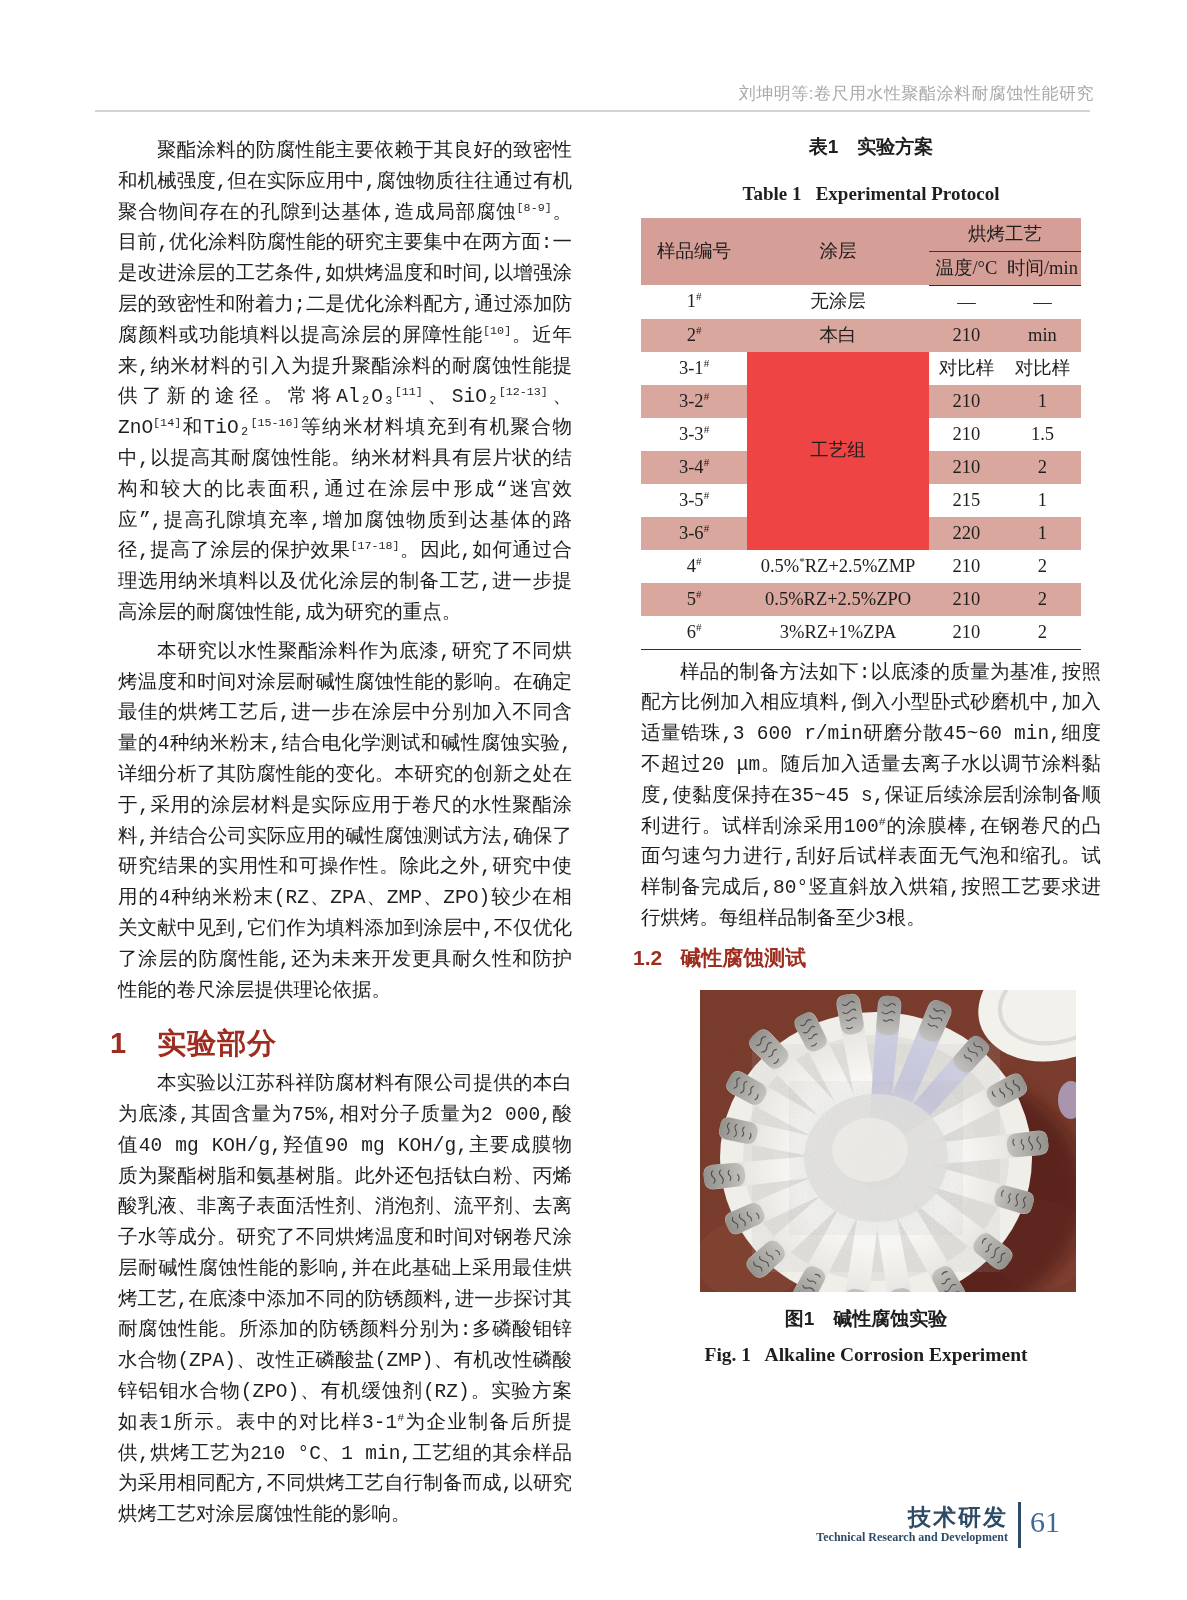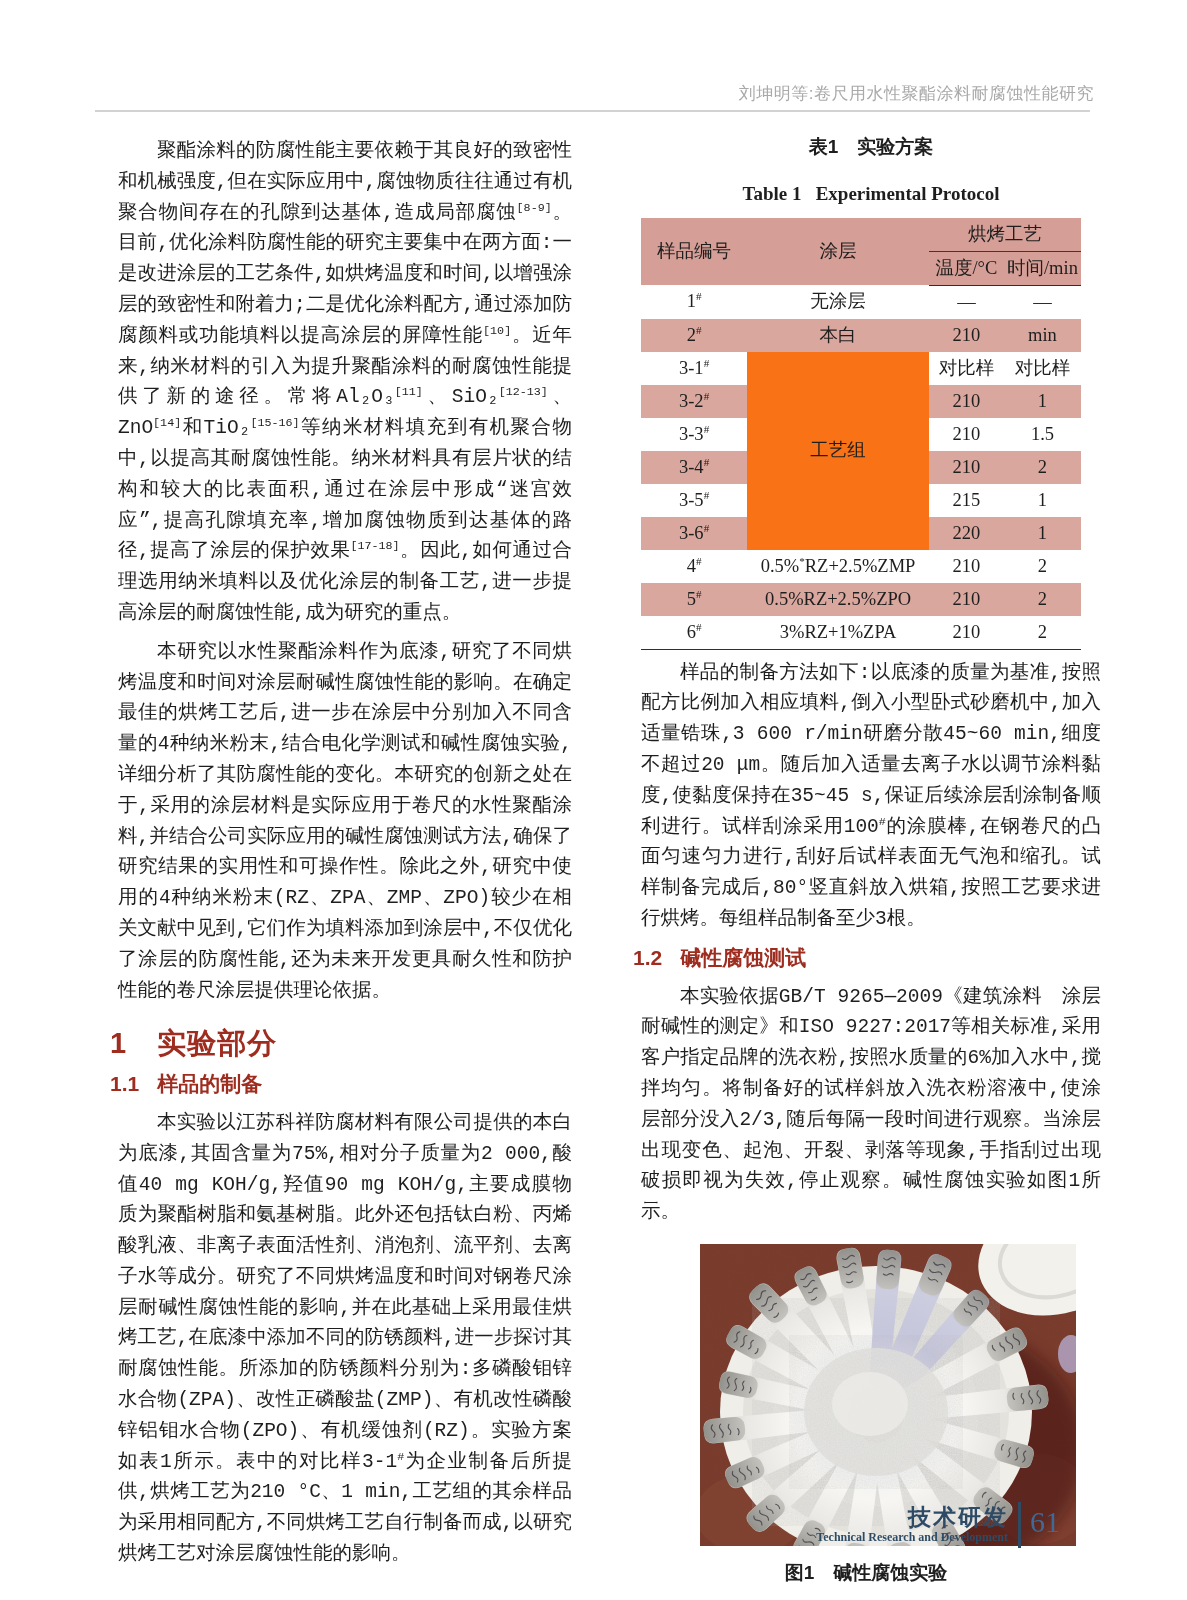--- a/index.html
+++ b/index.html
@@ -48,21 +48,21 @@
     font-size:18.5px;line-height:1.25;
   }
   table.exp th,table.exp td{
     text-align:center;font-weight:normal;padding:3px 2px;height:27px;
   }
   table.exp thead th{background:var(--table-header-bg,#d59e96);}
   table.exp thead tr.sub-row th{border-bottom:1.5px solid #2f2f2f;}
   th.group{border-bottom:1px solid #4c1d95;}
   td.shaded{background:var(--table-stripe-bg,#d9a79e);}
   table.exp tbody tr:last-child td{border-bottom:1.6px solid #2f2f2f;}
-  td.merged{background:#f97316;}
+  td.merged{background:#ef4444;}
   .tbl-note{
     color:var(--note-red,#c23a2b);font-size:16.5px;font-style:italic;
     margin:9px 0 16px 48px;text-align:left;letter-spacing:1px;
   }
   
   .photo-wrap{margin:16px 0 0 67px;width:376px;height:302px;}
   .photo-wrap svg{display:block;width:376px;height:302px;}
   .cap-zh{
     font-family:"Liberation Sans","DejaVu Sans",sans-serif;font-weight:bold;
     font-size:19px;text-align:center;width:376px;margin:12px 0 0 45px;white-space:pre-wrap;
@@ -84,23 +84,20 @@
 
 <div class="running-head">刘坤明等:卷尺用水性聚酯涂料耐腐蚀性能研究</div>
 <div class="head-rule"></div>
 
 <div class="col col-left">
   <p class="body">聚酯涂料的防腐性能主要依赖于其良好的致密性和机械强度,但在实际应用中,腐蚀物质往往通过有机聚合物间存在的孔隙到达基体,造成局部腐蚀<sup>[8-9]</sup>。目前,优化涂料防腐性能的研究主要集中在两方面:一是改进涂层的工艺条件,如烘烤温度和时间,以增强涂层的致密性和附着力;二是优化涂料配方,通过添加防腐颜料或功能填料以提高涂层的屏障性能<sup>[10]</sup>。近年来,纳米材料的引入为提升聚酯涂料的耐腐蚀性能提供了新的途径。常将Al₂O₃<sup>[11]</sup>、SiO₂<sup>[12-13]</sup>、ZnO<sup>[14]</sup>和TiO₂<sup>[15-16]</sup>等纳米材料填充到有机聚合物中,以提高其耐腐蚀性能。纳米材料具有层片状的结构和较大的比表面积,通过在涂层中形成“迷宫效应”,提高孔隙填充率,增加腐蚀物质到达基体的路径,提高了涂层的保护效果<sup>[17-18]</sup>。因此,如何通过合理选用纳米填料以及优化涂层的制备工艺,进一步提高涂层的耐腐蚀性能,成为研究的重点。</p>
   <p class="body">本研究以水性聚酯涂料作为底漆,研究了不同烘烤温度和时间对涂层耐碱性腐蚀性能的影响。在确定最佳的烘烤工艺后,进一步在涂层中分别加入不同含量的4种纳米粉末,结合电化学测试和碱性腐蚀实验,详细分析了其防腐性能的变化。本研究的创新之处在于,采用的涂层材料是实际应用于卷尺的水性聚酯涂料,并结合公司实际应用的碱性腐蚀测试方法,确保了研究结果的实用性和可操作性。除此之外,研究中使用的4种纳米粉末(RZ、ZPA、ZMP、ZPO)较少在相关文献中见到,它们作为填料添加到涂层中,不仅优化了涂层的防腐性能,还为未来开发更具耐久性和防护性能的卷尺涂层提供理论依据。</p>
   <h2 class="sec">
     <span class="num">1</span><span>实验部分</span>
   </h2>
-  <h3 class="sub">
-    <span class="num">1.1</span><span>样品的制备</span>
-  </h3>
   <p class="body">本实验以江苏科祥防腐材料有限公司提供的本白为底漆,其固含量为75%,相对分子质量为2 000,酸值40 mg KOH/g,羟值90 mg KOH/g,主要成膜物质为聚酯树脂和氨基树脂。此外还包括钛白粉、丙烯酸乳液、非离子表面活性剂、消泡剂、流平剂、去离子水等成分。研究了不同烘烤温度和时间对钢卷尺涂层耐碱性腐蚀性能的影响,并在此基础上采用最佳烘烤工艺,在底漆中添加不同的防锈颜料,进一步探讨其耐腐蚀性能。所添加的防锈颜料分别为:多磷酸钼锌水合物(ZPA)、改性正磷酸盐(ZMP)、有机改性磷酸锌铝钼水合物(ZPO)、有机缓蚀剂(RZ)。实验方案如表1所示。表中的对比样3-1<sup>#</sup>为企业制备后所提供,烘烤工艺为210 °C、1 min,工艺组的其余样品为采用相同配方,不同烘烤工艺自行制备而成,以研究烘烤工艺对涂层腐蚀性能的影响。</p>
 </div>
 
 <div class="col col-right">
   <div class="tbl-title-zh">表1　实验方案</div>
   <div class="tbl-title-en">Table 1   Experimental Protocol</div>
 
   <table class="exp">
     <thead>
       <tr>
@@ -178,21 +175,20 @@
       </tbody>
   </table>
 
 
   <p class="body">样品的制备方法如下:以底漆的质量为基准,按照配方比例加入相应填料,倒入小型卧式砂磨机中,加入适量锆珠,3 600 r/min研磨分散45~60 min,细度不超过20 μm。随后加入适量去离子水以调节涂料黏度,使黏度保持在35~45 s,保证后续涂层刮涂制备顺利进行。试样刮涂采用100<sup>#</sup>的涂膜棒,在钢卷尺的凸面匀速匀力进行,刮好后试样表面无气泡和缩孔。试样制备完成后,80°竖直斜放入烘箱,按照工艺要求进行烘烤。每组样品制备至少3根。</p>
 
   <h3 class="sub">
     <span class="num">1.2</span><span>碱性腐蚀测试</span>
   </h3>
 
-  <p class="body">本实验依据GB/T 9265—2009《建筑涂料　涂层耐碱性的测定》和ISO 9227:2017等相关标准,采用客户指定品牌的洗衣粉,按照水质量的6%加入水中,搅拌均匀。将制备好的试样斜放入洗衣粉溶液中,使涂层部分没入2/3,随后每隔一段时间进行观察。当涂层出现变色、起泡、开裂、剥落等现象,手指刮过出现破损即视为失效,停止观察。碱性腐蚀实验如图1所示。</p>
 
   <div class="photo-wrap">
     <svg viewBox="0 0 376 302" xmlns="http://www.w3.org/2000/svg">
       <defs>
         <filter id="fxFloor" x="0" y="0" width="100%" height="100%">
           <feTurbulence type="fractalNoise" baseFrequency="0.5" numOctaves="3" seed="7" result="n"></feTurbulence>
           <feColorMatrix in="n" type="matrix" values="0 0 0 0 0.16  0 0 0 0 0.05  0 0 0 0 0.03  0 0 0.9 0 0"></feColorMatrix>
         </filter>
         <filter id="fxFoam" x="-10%" y="-10%" width="120%" height="120%">
           <feTurbulence type="fractalNoise" baseFrequency="0.85" numOctaves="2" seed="3" result="n"></feTurbulence>

